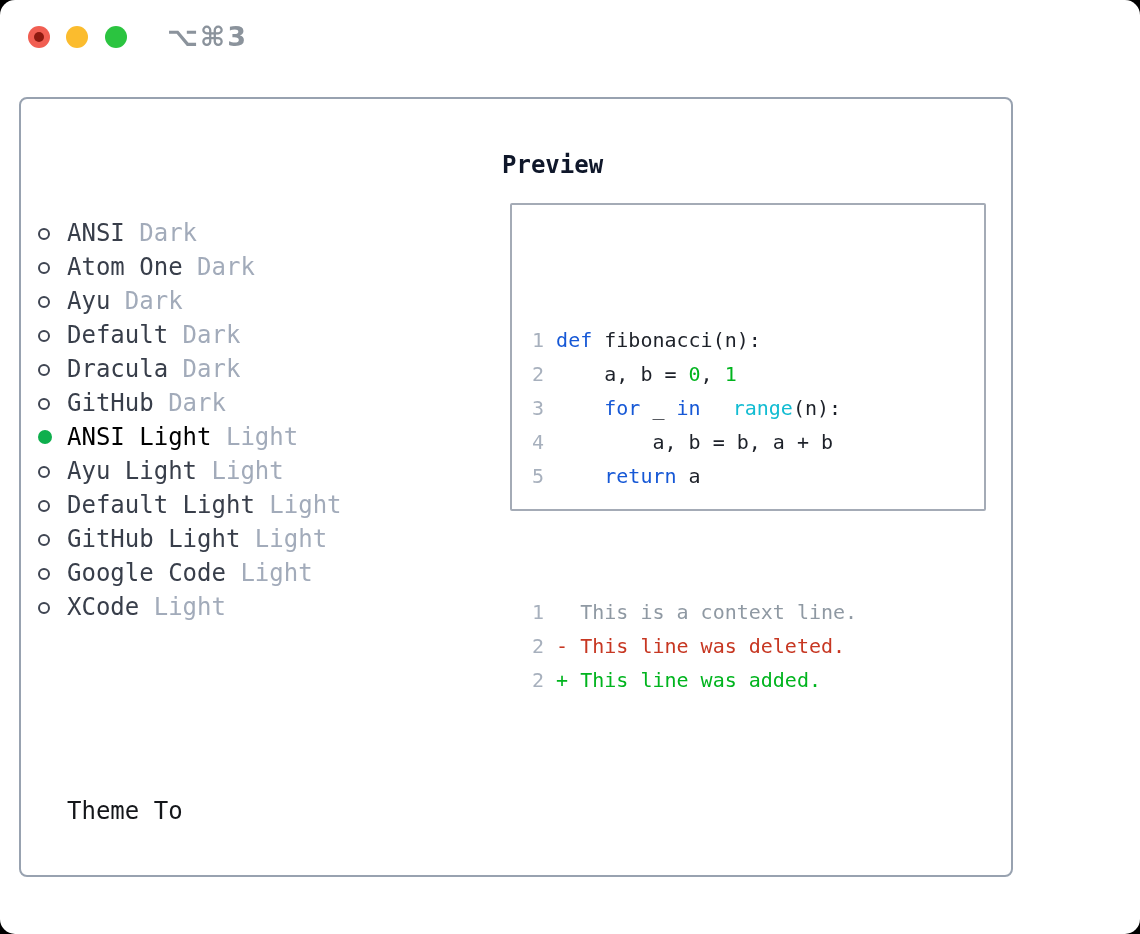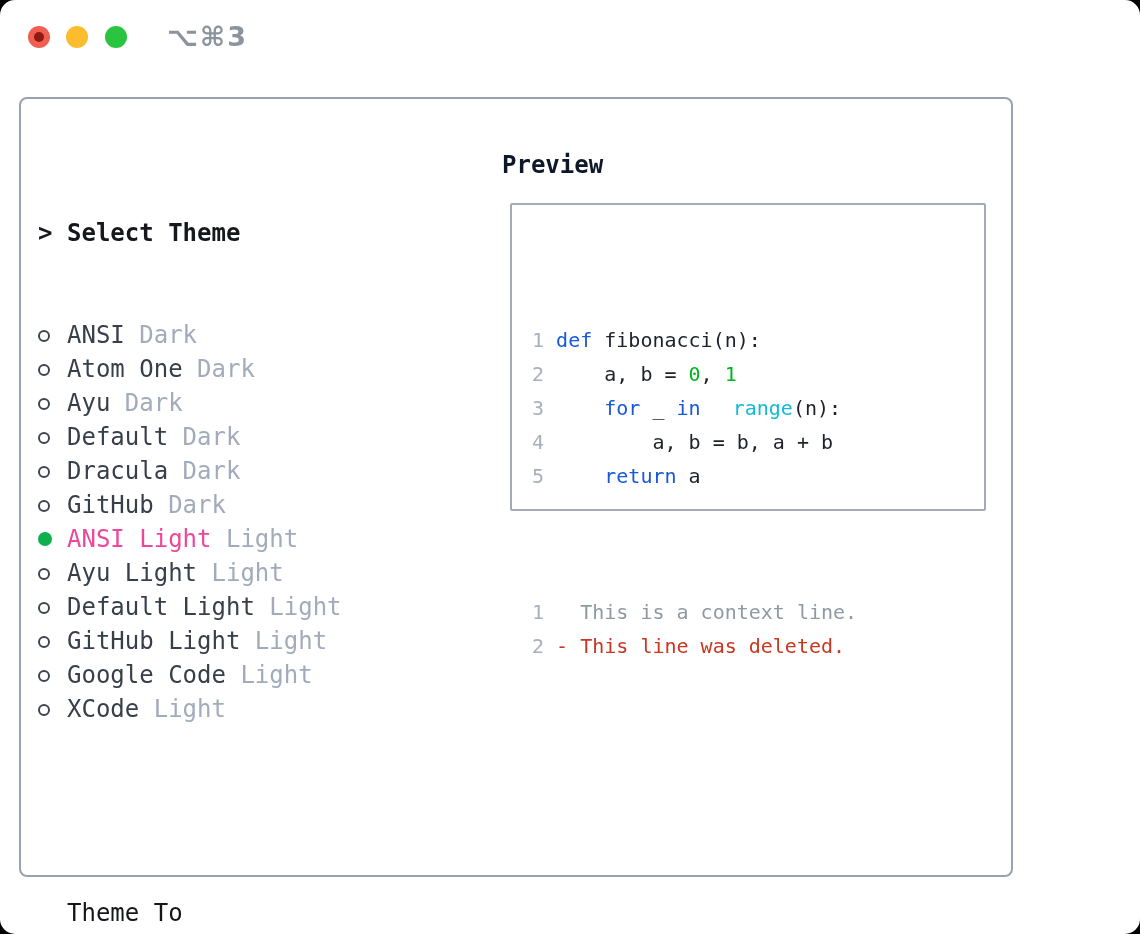--- a/index.html
+++ b/index.html
@@ -19,21 +19,21 @@
   
   .left-col{position:absolute;left:17px;top:49px;font-size:24px;line-height:34px;color:#383e4a;white-space:pre;}
   .row{height:34px;}
   .spacer{height:34px;}
   .marker{display:inline-block;width:29px;vertical-align:baseline;}
   .hdr-marker{font-weight:bold;color:#16181d;}
   .hdr-label{font-weight:bold;color:#16181d;}
   .dot{display:inline-block;width:12px;height:12px;border:2px solid #3f4552;border-radius:50%;box-sizing:border-box;margin-bottom:1px;}
   .dot.sel{width:14px;height:14px;border:none;background:#0eaf4d;}
   .t-name{color:#383e4a;}
-  .t-name.sel{color:#ec4899;}
+  .t-name.sel{color:#000000;}
   .t-suffix{color:#a2abba;}
   .apply-hdr{color:#14161a;}
 
   
   .preview-label{position:absolute;left:481px;top:49px;font-size:24px;line-height:34px;font-weight:bold;color:#0f172a;}
   .preview-box{position:absolute;left:489px;top:104px;width:476px;height:308px;border:2px solid #a4abb6;border-radius:2px;box-sizing:border-box;background:#fff;}
   .code{position:absolute;left:20px;top:50px;font-size:20px;line-height:34px;white-space:pre;color:#1d2129;}
   .code-row{height:34px;}
   .diff{margin-top:34px;}
   .ln{color:#a7b0bd;}
@@ -56,34 +56,33 @@
         <span class="inner" style="background:#8e1a10;"></span>
       </div>
       <div class="tl-dot" style="left:66px;background:#fbbc2e;"></div>
       <div class="tl-dot" style="left:105px;background:#2bc440;"></div>
       <div class="win-title">⌥⌘3</div>
     </div>
 
     <div class="panel">
 
       <div class="left-col">
-        <div class="row"><span class="marker hdr-marker">&gt;</span><span class="hdr-label">Select Theme</span></div>
         <div id="theme-list"><div class="row"><span class="marker"><span class="dot"></span></span><span class="t-name">ANSI</span><span class="t-suffix"> Dark</span></div><div class="row"><span class="marker"><span class="dot"></span></span><span class="t-name">Atom One</span><span class="t-suffix"> Dark</span></div><div class="row"><span class="marker"><span class="dot"></span></span><span class="t-name">Ayu</span><span class="t-suffix"> Dark</span></div><div class="row"><span class="marker"><span class="dot"></span></span><span class="t-name">Default</span><span class="t-suffix"> Dark</span></div><div class="row"><span class="marker"><span class="dot"></span></span><span class="t-name">Dracula</span><span class="t-suffix"> Dark</span></div><div class="row"><span class="marker"><span class="dot"></span></span><span class="t-name">GitHub</span><span class="t-suffix"> Dark</span></div><div class="row"><span class="marker"><span class="dot sel"></span></span><span class="t-name sel">ANSI Light</span><span class="t-suffix"> Light</span></div><div class="row"><span class="marker"><span class="dot"></span></span><span class="t-name">Ayu Light</span><span class="t-suffix"> Light</span></div><div class="row"><span class="marker"><span class="dot"></span></span><span class="t-name">Default Light</span><span class="t-suffix"> Light</span></div><div class="row"><span class="marker"><span class="dot"></span></span><span class="t-name">GitHub Light</span><span class="t-suffix"> Light</span></div><div class="row"><span class="marker"><span class="dot"></span></span><span class="t-name">Google Code</span><span class="t-suffix"> Light</span></div><div class="row"><span class="marker"><span class="dot"></span></span><span class="t-name">XCode</span><span class="t-suffix"> Light</span></div></div>
         <div class="spacer"></div>
         <div class="row"><span class="marker"> </span><span class="apply-hdr">Theme To</span></div>
         
         
         
         
       </div>
 
       <div class="preview-label">Preview</div>
 
       <div class="preview-box">
         <div class="code">
           <div id="code-lines"><div class="code-row"><span class="ln">1 </span><span class="tok-kw">def</span><span class="tok-plain"> fibonacci(n):</span></div><div class="code-row"><span class="ln">2 </span><span class="tok-plain">    a, b = </span><span class="tok-num">0</span><span class="tok-plain">, </span><span class="tok-num">1</span></div><div class="code-row"><span class="ln">3 </span><span class="tok-plain">    </span><span class="tok-kw">for</span><span class="tok-plain"> _ </span><span class="tok-kw">in</span><span class="tok-plain"> </span><span class="tok-fn">range</span><span class="tok-plain">(n):</span></div><div class="code-row"><span class="ln">4 </span><span class="tok-plain">        a, b = b, a + b</span></div><div class="code-row"><span class="ln">5 </span><span class="tok-plain">    </span><span class="tok-kw">return</span><span class="tok-plain"> a</span></div></div>
-          <div id="diff-lines" class="diff"><div class="code-row"><span class="ln">1 </span><span class="diff-context">  This is a context line.</span></div><div class="code-row"><span class="ln">2 </span><span class="diff-deleted">- This line was deleted.</span></div></div>
+          <div id="diff-lines" class="diff"><div class="code-row"><span class="ln">1 </span><span class="diff-context">  This is a context line.</span></div><div class="code-row"><span class="ln">2 </span><span class="diff-deleted">- This line was deleted.</span></div><div class="code-row"><span class="ln">2 </span><span class="diff-added">+ This line was added.</span></div></div>
         </div>
       </div>
 
     </div>
   </div>
 </div>
 
 </body></html>

